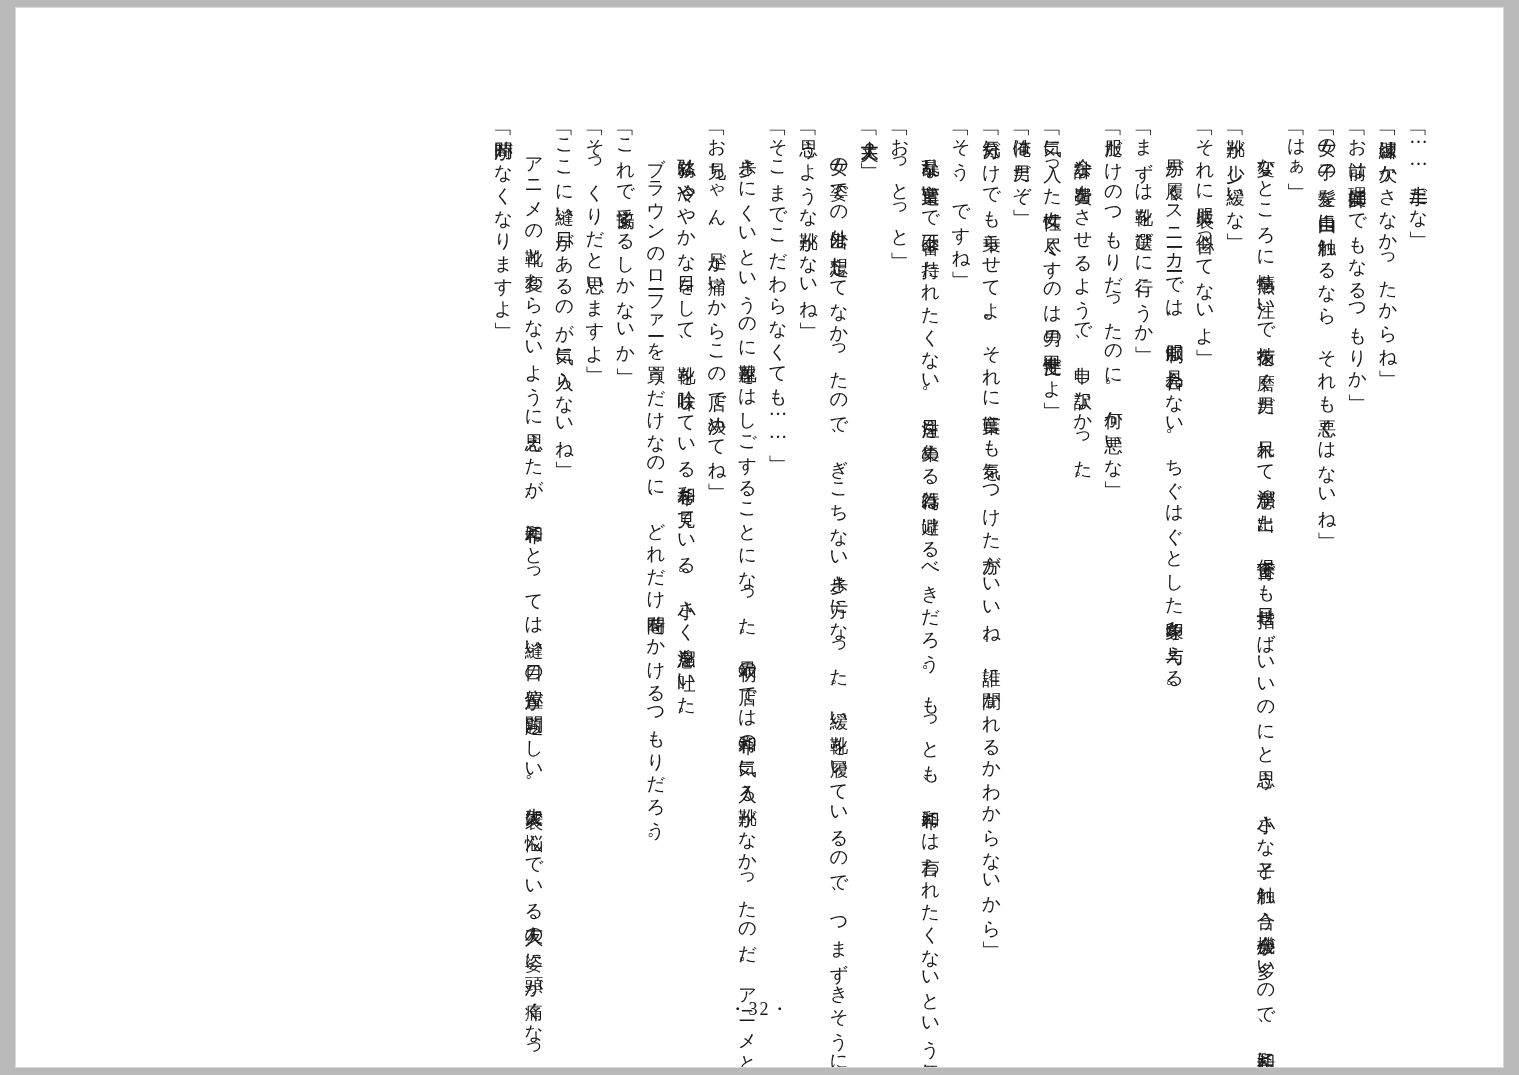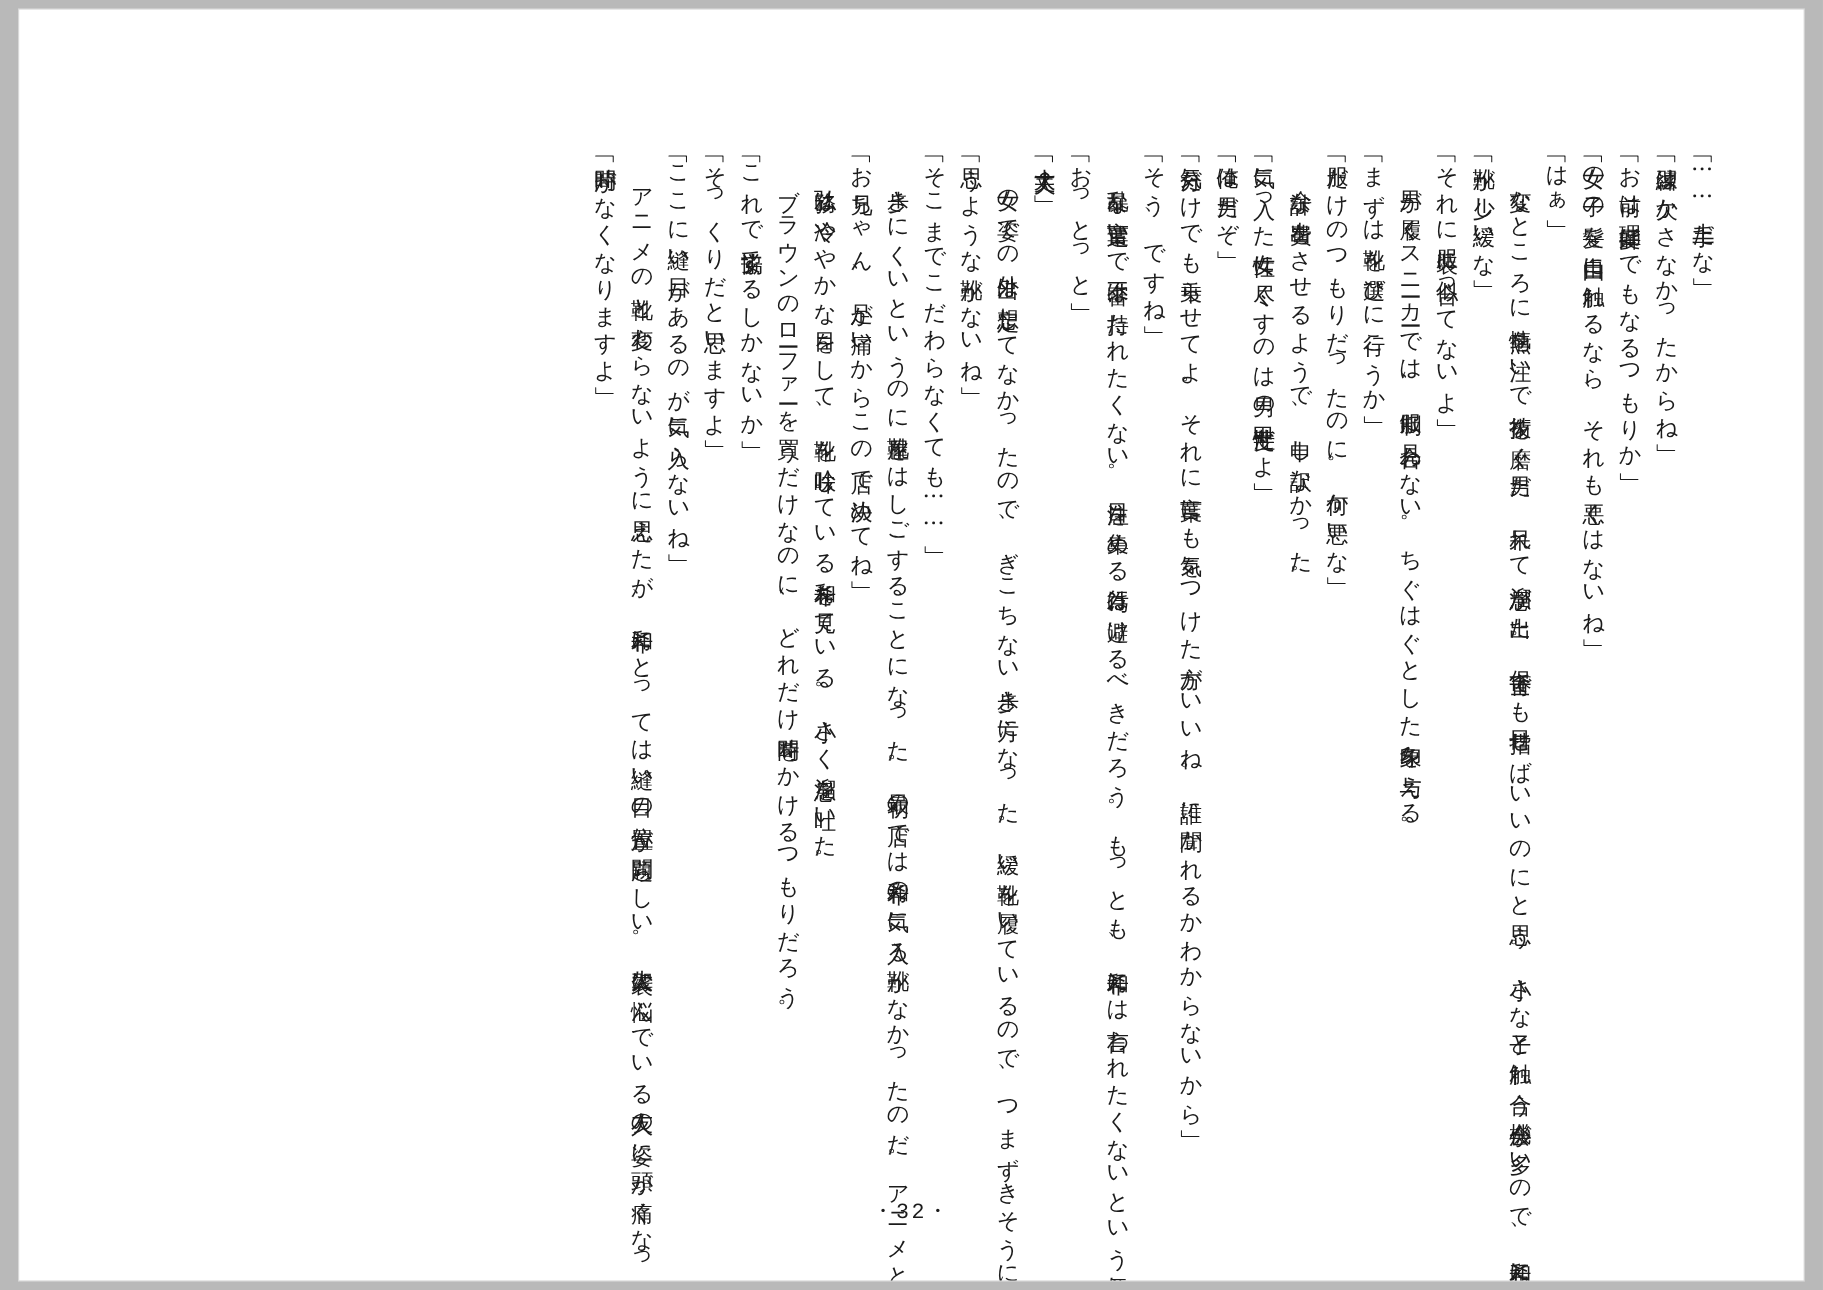--- a/index.html
+++ b/index.html
@@ -52,21 +52,21 @@
   }
   .folio {
     position: absolute;
     left: 0;
     right: 0;
     bottom: 46px;
     text-align: center;
     font-size: 18px;
     color: #1b1b1b;
     letter-spacing: 2px;
-    font-family: Liberation Mono, monospace;
+    font-family: Liberation Serif, serif;
   }
 </style>
 </head>
 <body>
 
 <div class="page">
   <div class="text-area">
       <div class="col indent">「……上手だな」</div>
       <div class="col indent">「練習は欠かさなかったからね」</div>
       <div class="col indent">「お前は理髪師にでもなるつもりか」</div>

